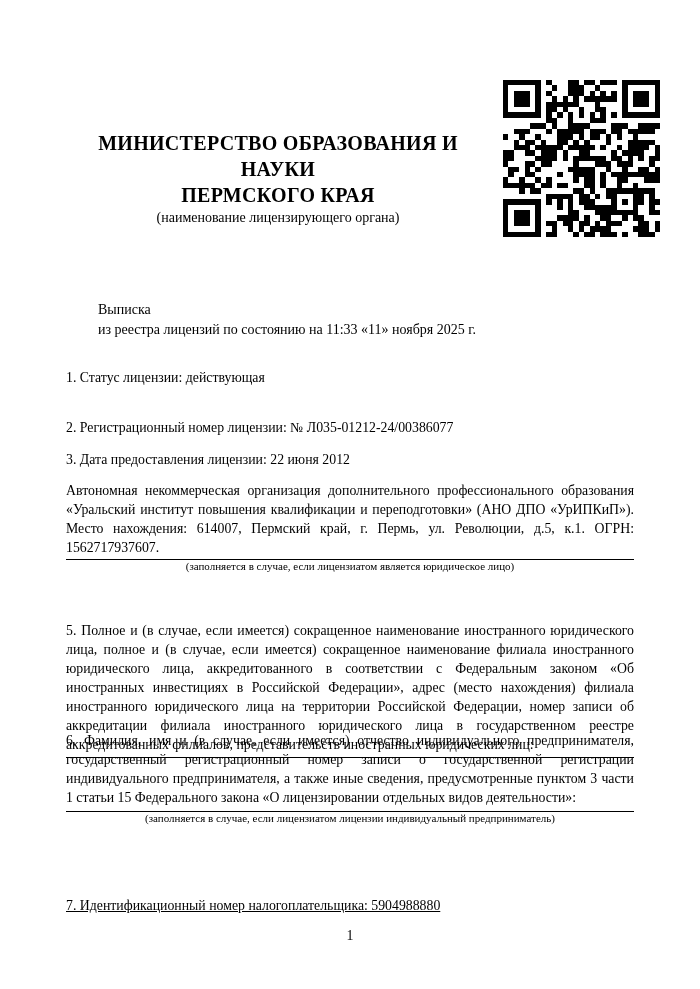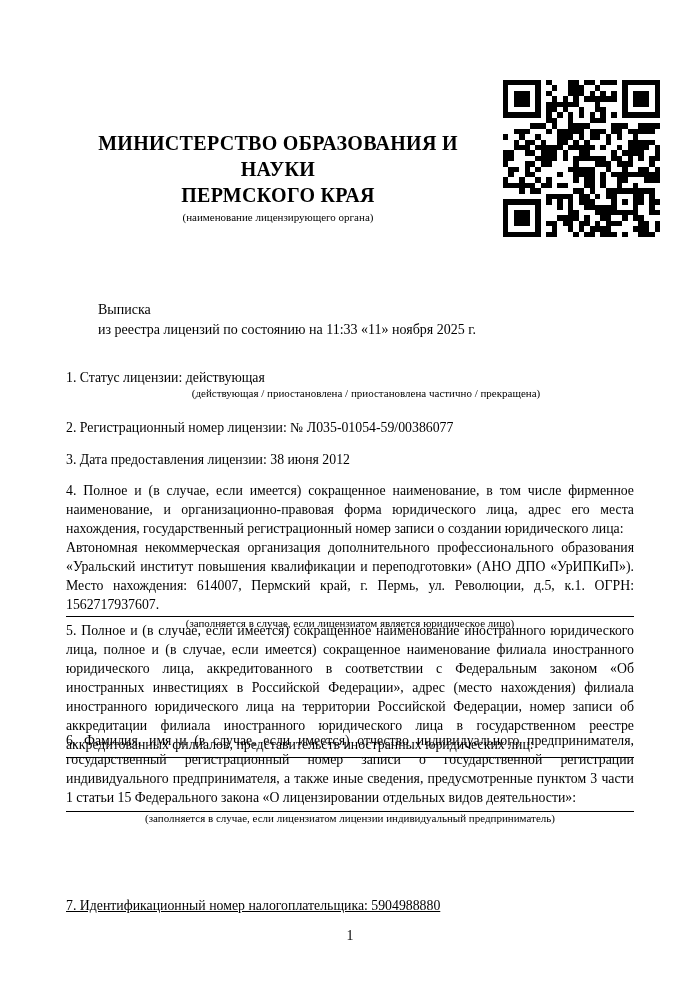--- a/index.html
+++ b/index.html
@@ -6,21 +6,21 @@
   .page{
     position:relative;
     width:700px;height:989px;
     background:#ffffff;color:#000000;
     font-family:"Liberation Serif", serif;
     overflow:hidden;
   }
   
   .ministry{position:absolute;left:66px;top:130px;width:424px;text-align:center;}
   .ministry-name{font-weight:bold;font-size:20px;line-height:26px;letter-spacing:.3px;}
-  .ministry-caption{font-size:11px;line-height:13px;margin-top:3px;}
+  .ministry-caption{font-size:14px;line-height:13px;margin-top:3px;}
   
   .qr{position:absolute;left:503px;top:80px;width:157px;height:157px;}
   .qr svg{display:block;width:157px;height:157px;}
   
   .doc-title{position:absolute;left:66px;top:300px;width:568px;padding-left:32px;box-sizing:border-box;
              text-align:left;font-size:14px;line-height:19.5px;}
   
   .item{position:absolute;left:66px;width:568px;font-size:13.8px;line-height:19px;}
   .item p{margin:0;}
   .just{text-align:justify;}
@@ -53,33 +53,31 @@
       </svg>
   </div>
 
   <div class="doc-title">
     <div>Выписка</div>
     <div>из реестра лицензий по состоянию на 11:33 «11» ноября 2025 г.</div>
   </div>
 
   <div class="item i1">
     <p>1. Статус лицензии: действующая</p>
-    <p class="fill-caption offset-right">(действующая / приостановлена / приостановлена частично / прекращена)</p>
   </div>
 
   <div class="item i2">
-    <p>2. Регистрационный номер лицензии: № Л035-01054-59/00386077</p>
+    <p>2. Регистрационный номер лицензии: № Л035-01212-24/00386077</p>
   </div>
 
   <div class="item i3">
-    <p>3. Дата предоставления лицензии: 38 июня 2012</p>
+    <p>3. Дата предоставления лицензии: 22 июня 2012</p>
   </div>
 
   <div class="item i4">
-    <p class="just">4. Полное и (в случае, если имеется) сокращенное наименование, в том числе фирменное наименование, и организационно-правовая форма юридического лица, адрес его места нахождения, государственный регистрационный номер записи о создании юридического лица:</p>
     <p class="just">Автономная некоммерческая организация дополнительного профессионального образования «Уральский институт повышения квалификации и переподготовки» (АНО ДПО «УрИПКиП»). Место нахождения: 614007, Пермский край, г. Пермь, ул. Революции, д.5, к.1. ОГРН: 1562717937607.</p>
     <div class="rule"></div>
     <p class="fill-caption">(заполняется в случае, если лицензиатом является юридическое лицо)</p>
   </div>
 
   <div class="item i5">
     <p class="just">5. Полное и (в случае, если имеется) сокращенное наименование иностранного юридического лица, полное и (в случае, если имеется) сокращенное наименование филиала иностранного юридического лица, аккредитованного в соответствии с Федеральным законом «Об иностранных инвестициях в Российской Федерации», адрес (место нахождения) филиала иностранного юридического лица на территории Российской Федерации, номер записи об аккредитации филиала иностранного юридического лица в государственном реестре аккредитованных филиалов, представительств иностранных юридических лиц:</p>
     <div class="rule rule-gap"></div>
   </div>
 

